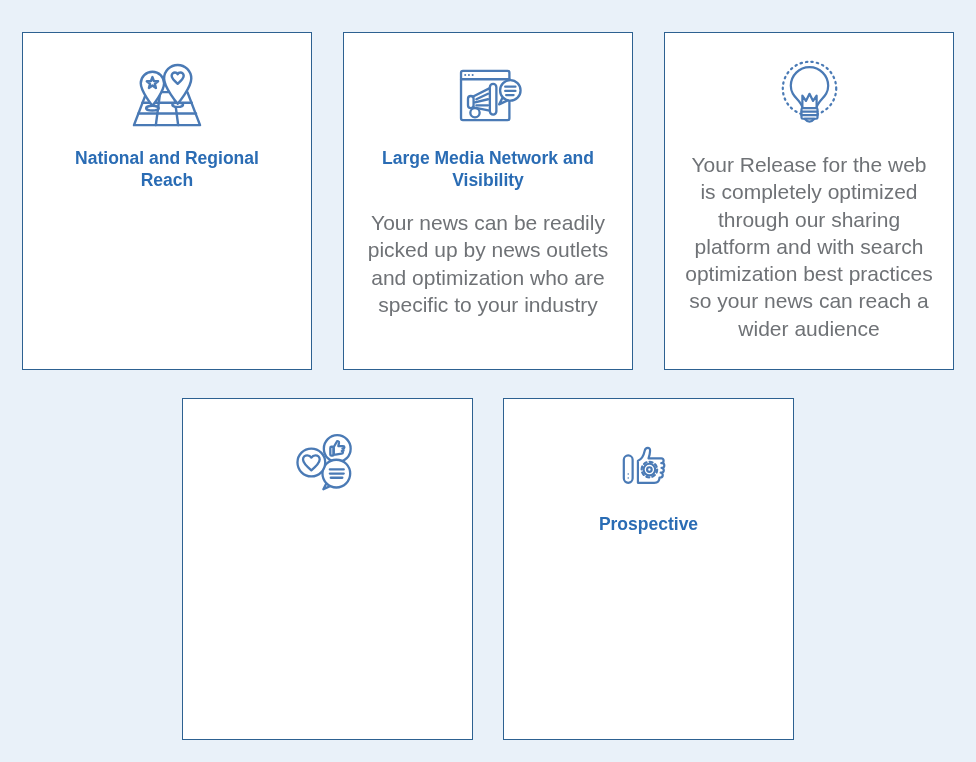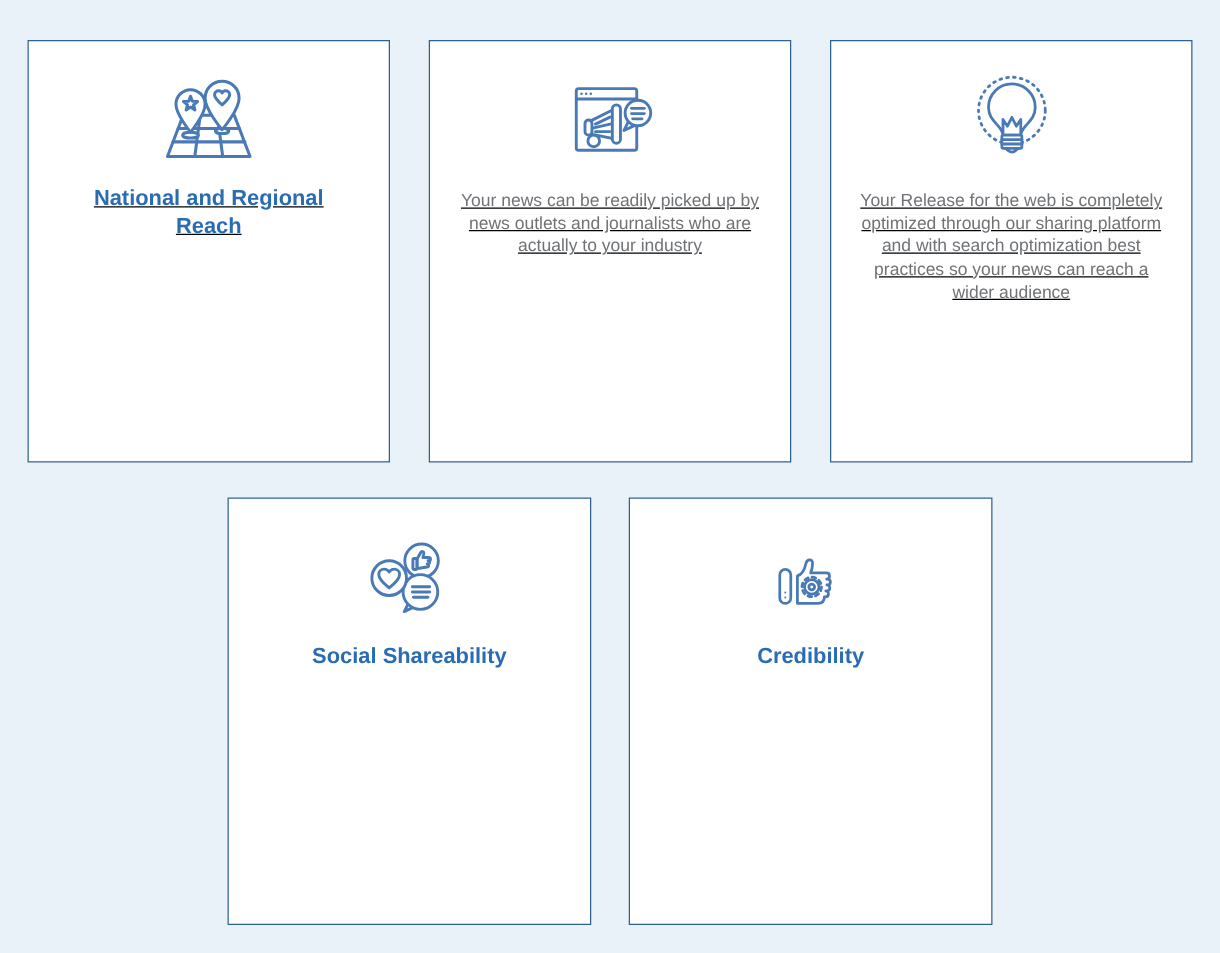--- a/index.html
+++ b/index.html
@@ -23,40 +23,40 @@
     display: flex;
     justify-content: center;
   }
   .row-1 { gap: 31px; padding-top: 32px; }
   .row-2 { gap: 30px; margin-top: 28px; }
   .card {
     background: var(--card-background);
     border: 1.5px solid var(--card-border);
     text-align: center;
   }
-  .row-1 .card { width: 290px; height: 338px; text-decoration: underline; }
+  .row-1 .card { width: 290px; height: 338px; }
   .row-2 .card { width: 291px; height: 342px; }
   .icon-wrap {
     height: 74px;
     margin-top: 26px;
     display: flex;
     align-items: center;
     justify-content: center;
     color: var(--icon-color);
   }
   .card-title {
     margin: 14px 26px 0;
     font-size: 17.5px;
     font-weight: 700;
     color: var(--title-color);
     line-height: 1.26;
   }
   .card-body {
     margin: 18px 16px 0;
-    font-size: 14px;
+    font-size: 21px;
     color: var(--body-color);
     line-height: 1.3;
     text-align: center;
   }
   svg { display: block; }
   svg .st {
     fill: none;
     stroke: currentColor;
     stroke-width: 2.5;
     stroke-linecap: round;
@@ -105,21 +105,22 @@
           <line class="st" stroke-width="1.8" x1="43" y1="42" x2="30.5" y2="42"></line>
           <rect class="st wh" x="45" y="19" width="7" height="33" rx="3.5"></rect>
           <rect class="st wh" x="21.5" y="32" width="6" height="13" rx="3"></rect>
           <path class="st wh" d="M59,33 L55,41 L63.5,37 Z"></path>
           <circle class="st wh" cx="67" cy="26" r="11"></circle>
           <line class="st" stroke-width="2" x1="61.5" y1="22" x2="72.5" y2="22"></line>
           <line class="st" stroke-width="2" x1="61.5" y1="26.5" x2="72.5" y2="26.5"></line>
           <line class="st" stroke-width="2" x1="62.5" y1="31" x2="70.5" y2="31"></line>
         </svg>
       </div>
-      <p class="card-body">Your news can be readily picked up by news outlets and journalists who are actually to your industry</p>
+      <h3 class="card-title">Large Media Network and Visibility</h3>
+      <p class="card-body">Your news can be readily picked up by news outlets and optimization who are specific to your industry</p>
     </div>
 
     <div class="card">
       <div class="icon-wrap">
         <svg width="61" height="73" viewBox="0 0 68 82">
           <circle class="st" cx="34" cy="32" r="30" stroke-width="2" stroke-dasharray="1.6 4.6"></circle>
           <path class="st wh" d="M26,54 C26,51 24,48.5 21.5,45.5 C17.5,41 13,37 13,29 A21,21 0 0 1 55,29 C55,37 50.5,41 46.5,45.5 C44,48.5 42,51 42,54 Z"></path>
           <polyline class="st" stroke-width="2" points="26,52 26,40 30,46 34,38 38,46 42,40 42,52"></polyline>
           <rect class="st wh" x="25" y="54" width="18" height="12" rx="1.5"></rect>
           <line class="st" stroke-width="2" x1="25" y1="58" x2="43" y2="58"></line>
@@ -142,33 +143,32 @@
           <path class="st" stroke-width="2" d="M46.1,25.5 V17.5 L49.3,11.8 C50,10.3 52.2,10.9 51.9,12.7 L51.2,16.2 H56.3 C58.2,16.2 58.2,19 56.3,19 H55.6 C57.4,19 57.4,21.7 55.5,21.7 H54.9 C56.6,21.7 56.5,24.3 54.7,24.4 L48,25.5 Z"></path>
           <path class="st wh" d="M39,55 L35,63 L44.5,58.5 Z"></path>
           <circle class="st wh" cx="49" cy="46" r="15"></circle>
           <line class="st" stroke-width="2.2" x1="42" y1="41.5" x2="57" y2="41.5"></line>
           <line class="st" stroke-width="2.2" x1="42" y1="46" x2="57" y2="46"></line>
           <line class="st" stroke-width="2.2" x1="43" y1="50.5" x2="55.5" y2="50.5"></line>
           <circle class="st wh" cx="22" cy="34" r="15"></circle>
           <path class="st" stroke-width="2.2" d="M22,42.5 C16.2,37.6 13,34.4 13,30.8 C13,28 15.2,26.2 17.6,26.2 C19.4,26.2 21.1,27.2 22,28.7 C22.9,27.2 24.6,26.2 26.4,26.2 C28.8,26.2 31,28 31,30.8 C31,34.4 27.8,37.6 22,42.5 Z"></path>
         </svg>
       </div>
-      <h3 class="card-title">Social Shareability</h3>
     </div>
 
     <div class="card">
       <div class="icon-wrap">
         <svg width="67" height="55" viewBox="0 0 76 62">
           <rect class="st wh" x="10" y="23" width="10" height="31" rx="5"></rect>
           <circle cx="15" cy="44" r="0.9" fill="currentColor"></circle>
           <circle cx="15" cy="48.5" r="0.9" fill="currentColor"></circle>
           <path class="st wh" d="M26,54 L26,29 C29.5,28 32.5,23.5 33.8,17.5 C34.6,13.6 40,13 39.8,17.6 C39.7,20.5 39,23.7 38,26.3 L52.5,26.3 C56,26.3 56,31.8 52.5,31.8 L53.3,31.8 C56.8,31.8 56.8,37.2 53.3,37.2 L52.8,37.2 C56.2,37.2 56.2,42.6 52.7,42.6 L51.8,42.6 C55,42.6 55,48 51.5,48 L50.5,48 C50.5,51.5 48.5,54 44.5,54 Z"></path>
           <circle class="st" cx="39" cy="39" r="8.8" stroke-width="4.2" stroke-dasharray="3.4 3.51"></circle>
           <circle class="st wh" cx="39" cy="39" r="6.6" stroke-width="2.2"></circle>
           <circle class="st" cx="39" cy="39" r="2.6" stroke-width="2.2"></circle>
         </svg>
       </div>
-      <h3 class="card-title">Credibility</h3>
+      <h3 class="card-title">Prospective</h3>
     </div>
 
   </div>
 
 </div>
 
 </body></html>

